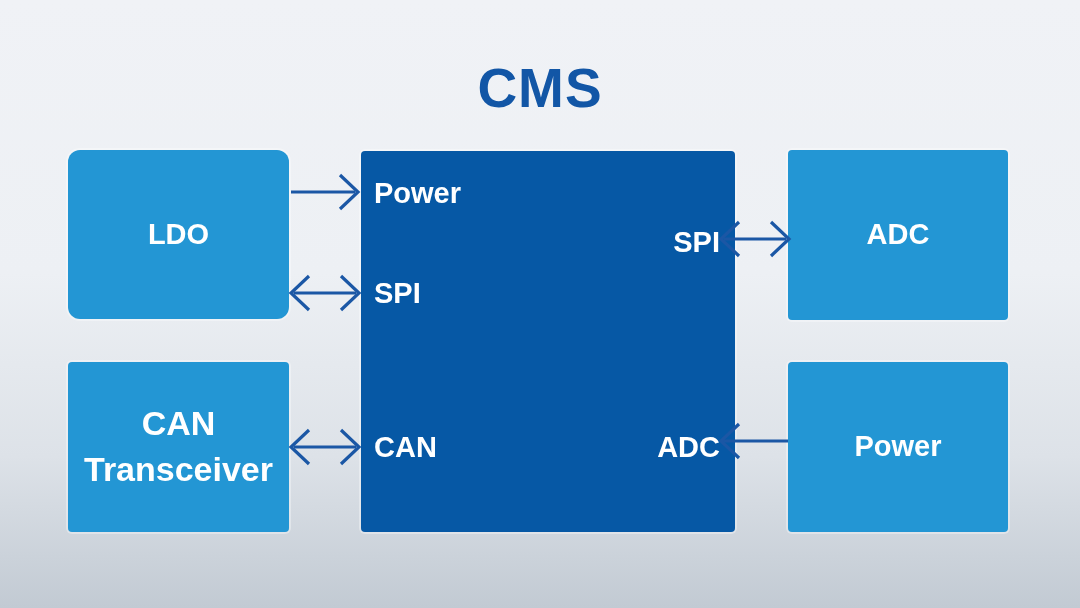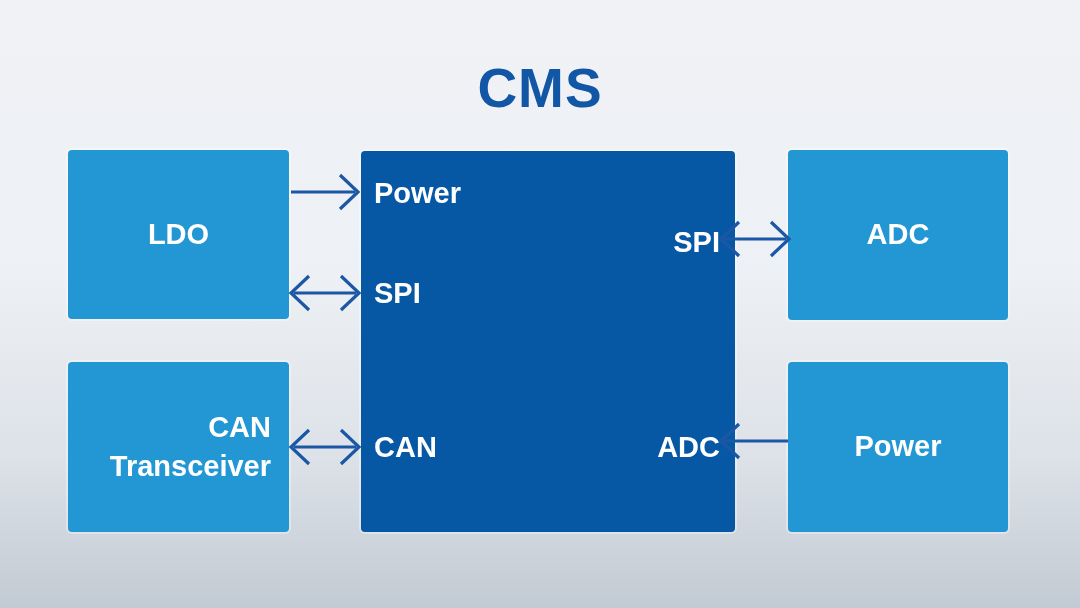--- a/index.html
+++ b/index.html
@@ -26,29 +26,29 @@
     border-radius: 4px;
     box-shadow: 0 0 0 2px rgba(255,255,255,0.35);
     color: #ffffff;
     display: flex; flex-direction: column;
     align-items: center; justify-content: center;
     text-align: center;
   }
   .light { background: #2396d4; }
   .dark  { background: #0658a5; }
 
-  .block-ldo   { left: 68px;  top: 150px; width: 221px; height: 169px; }
+  .block-ldo   { left: 68px;  top: 150px; width: 221px; height: 169px; border-radius: 12px; }
   .block-cantr { left: 68px;  top: 362px; width: 221px; height: 170px; padding: 0 18px; box-sizing: border-box; }
   .block-mcu   { left: 361px; top: 151px; width: 357px; height: 381px; display: block; padding-left: 17px; }
   .block-adc   { left: 788px; top: 150px; width: 220px; height: 170px; }
   .block-shunt { left: 788px; top: 362px; width: 220px; height: 170px; }
 
   .b-title { font-size: 29px; font-weight: 700; line-height: 1.3; }
   .b-sub   { font-size: 23px; font-weight: 600; line-height: 1.3; margin-top: 4px; }
-  .wrap-label { font-size: 29px; font-weight: 700; line-height: 1.35; text-align: right; }
+  .wrap-label { font-size: 34px; font-weight: 700; line-height: 1.35; }
 
   .port {
     position: absolute;
     font-size: 29px; font-weight: 600;
     color: #ffffff; line-height: 1;
     white-space: nowrap;
   }
   .port-power     { left: 13px;  top: 28px;  }
   .port-spi-left  { left: 13px;  top: 128px; }
   .port-spi-right { right: 15px; top: 77px;  }

